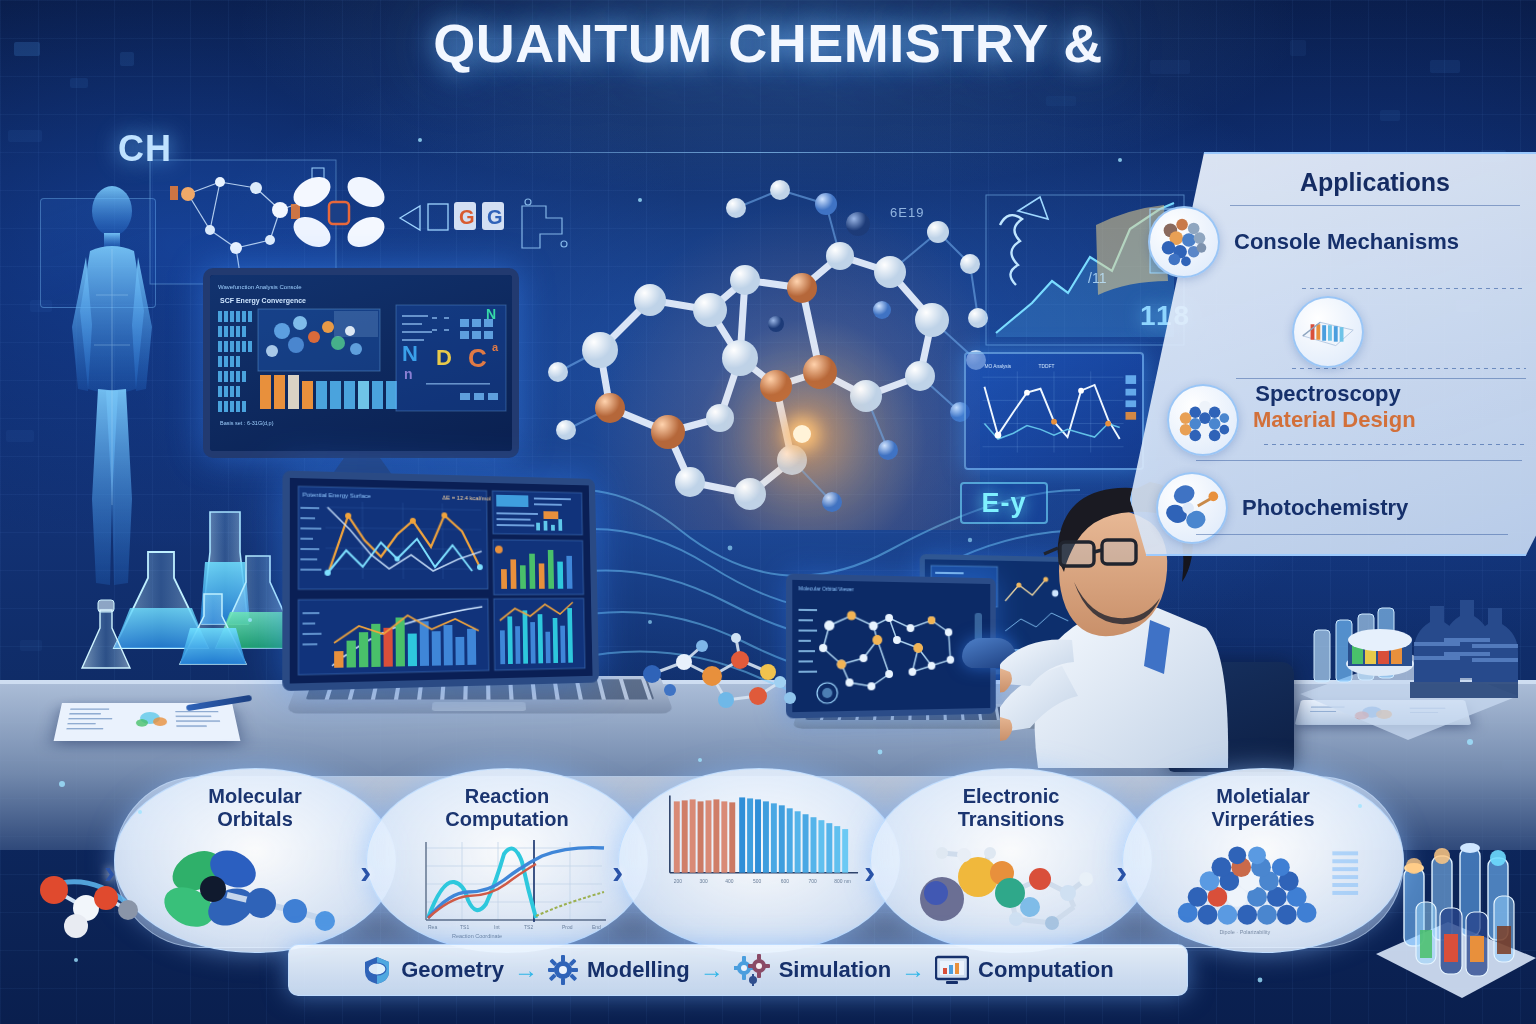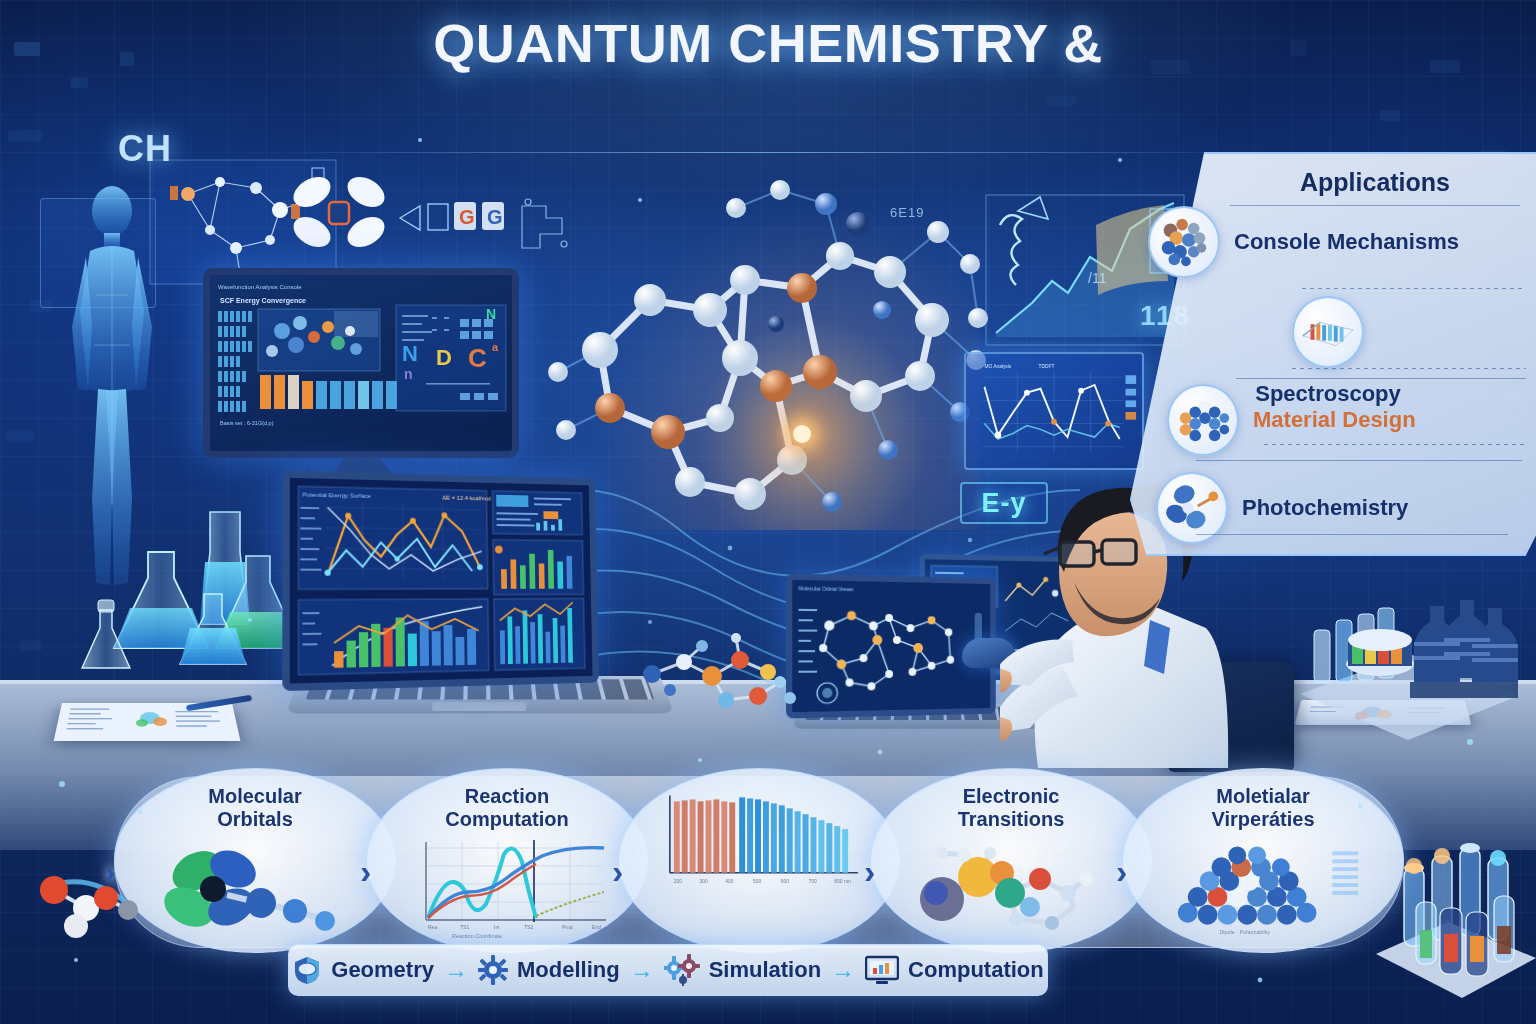--- a/index.html
+++ b/index.html
@@ -131,21 +131,21 @@
       background:radial-gradient(ellipse at 50% 45%, rgba(255,255,255,.96), rgba(226,238,253,.9) 62%, rgba(206,225,250,.78));
       border:1px solid rgba(190,220,255,.95);
       box-shadow:0 0 26px rgba(140,190,255,.55);
       display:flex;flex-direction:column;align-items:center;padding-top:16px;}
   .pipeTitle{font-size:20px;font-weight:bold;color:#1b3570;text-align:center;line-height:1.16;}
   .pipeArt{margin-top:4px;width:210px;height:104px;display:flex;align-items:center;justify-content:center;}
   .chev{position:absolute;top:84px;z-index:36;font-size:34px;font-weight:bold;color:#2a53a8;
       text-shadow:0 0 8px rgba(255,255,255,.8);}
 
   
-  .flowBar{position:absolute;left:288px;top:944px;width:760px;height:52px;z-index:38;border-radius:10px;
+  .flowBar{position:absolute;left:288px;top:944px;width:900px;height:52px;z-index:38;border-radius:10px;
       background:linear-gradient(180deg,rgba(238,246,255,.95),rgba(214,232,253,.9));
       border:1px solid rgba(190,220,255,.9);box-shadow:0 0 24px rgba(120,180,255,.5);
       display:flex;align-items:center;justify-content:center;gap:10px;padding:0 20px;}
   .flowItem{display:flex;align-items:center;gap:9px;}
   .flowLabel{font-size:22px;font-weight:bold;color:#16306b;}
   .flowArrow{font-size:24px;color:#2fb6e8;font-weight:bold;}
 
   
   .glass{position:absolute;}
   .notebook{position:absolute;left:58px;top:690px;width:178px;height:62px;z-index:20;

